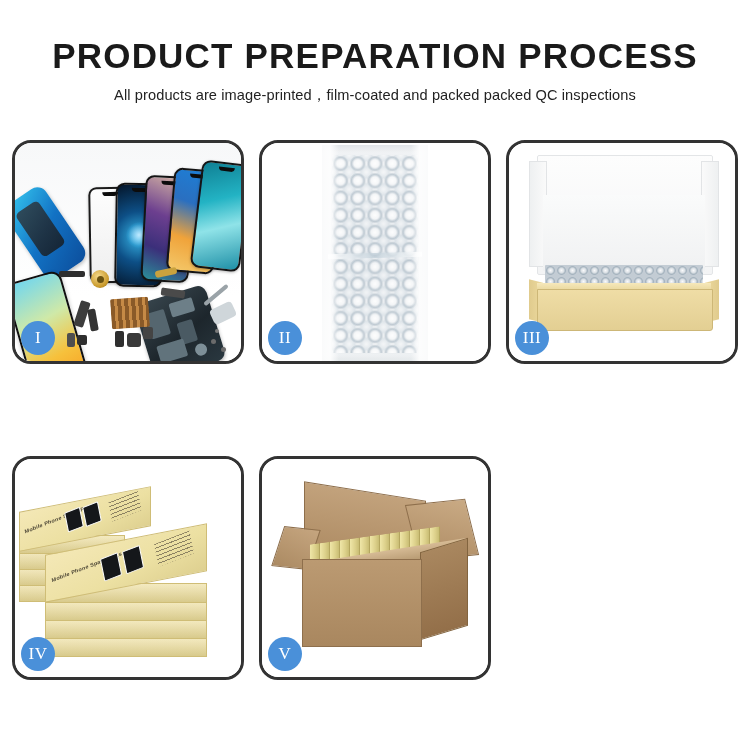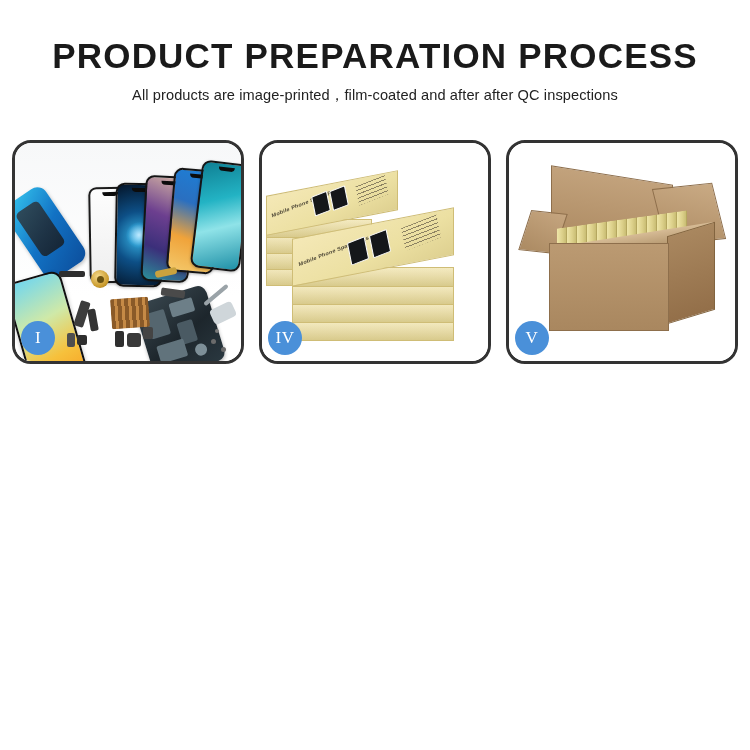--- a/index.html
+++ b/index.html
@@ -394,21 +394,21 @@
     background:rgba(140,112,78,.3);transform:skewY(11deg);
   }
 </style>
 </head>
 <body>
 
 <div class="page">
 
   <div class="header">
     <div class="title">PRODUCT PREPARATION PROCESS</div>
-    <div class="subtitle">All products are image-printed，film-coated and after after QC inspections</div>
+    <div class="subtitle">All products are image-printed，film-coated and packed packed QC inspections</div>
   </div>
 
   <div class="grid">
 
     <div class="panel">
       <div class="panel-inner p1">
         <div class="fan">
           <div class="s-blue-film"></div>
           <div class="scr s-glass">
               <span class="s-notch"></span>
@@ -451,21 +451,48 @@
           <div class="pt screw1"></div>
           <div class="pt screw2"></div>
           <div class="pt screw3"></div>
           <div class="pt tool1"></div>
           <div class="pt tool2"></div>
         </div>
       </div>
       <div class="badge">I</div>
     </div>
 
-
+    <div class="panel">
+      <div class="panel-inner p2">
+        <div class="wrapsheet">
+          <div class="bubbles"></div>
+          <div class="bubbles2"></div>
+          <div class="wrapseam"></div>
+          <div class="wrapedge"></div>
+        </div>
+      </div>
+      <div class="badge">II</div>
+    </div>
+
+    <div class="panel">
+      <div class="panel-inner p3">
+        <div class="mailer">
+          <div class="m-lidback"></div>
+          <div class="m-flapL"></div>
+          <div class="m-flapR"></div>
+          <div class="m-inner"></div>
+          <div class="m-product"></div>
+          <div class="m-frontL"></div>
+          <div class="m-frontR"></div>
+          <div class="m-lip"></div>
+          <div class="m-front"></div>
+        </div>
+      </div>
+      <div class="badge">III</div>
+    </div>
 
     <div class="panel">
       <div class="panel-inner p4">
         <div class="stack">
 
           <div class="bx" style="left:4px;  top:106px; width:104px; height:17px;">
               <span class="side"></span>
             </div>
           <div class="bx" style="left:4px;  top:90px;  width:104px; height:17px;">
               <span class="side"></span>

